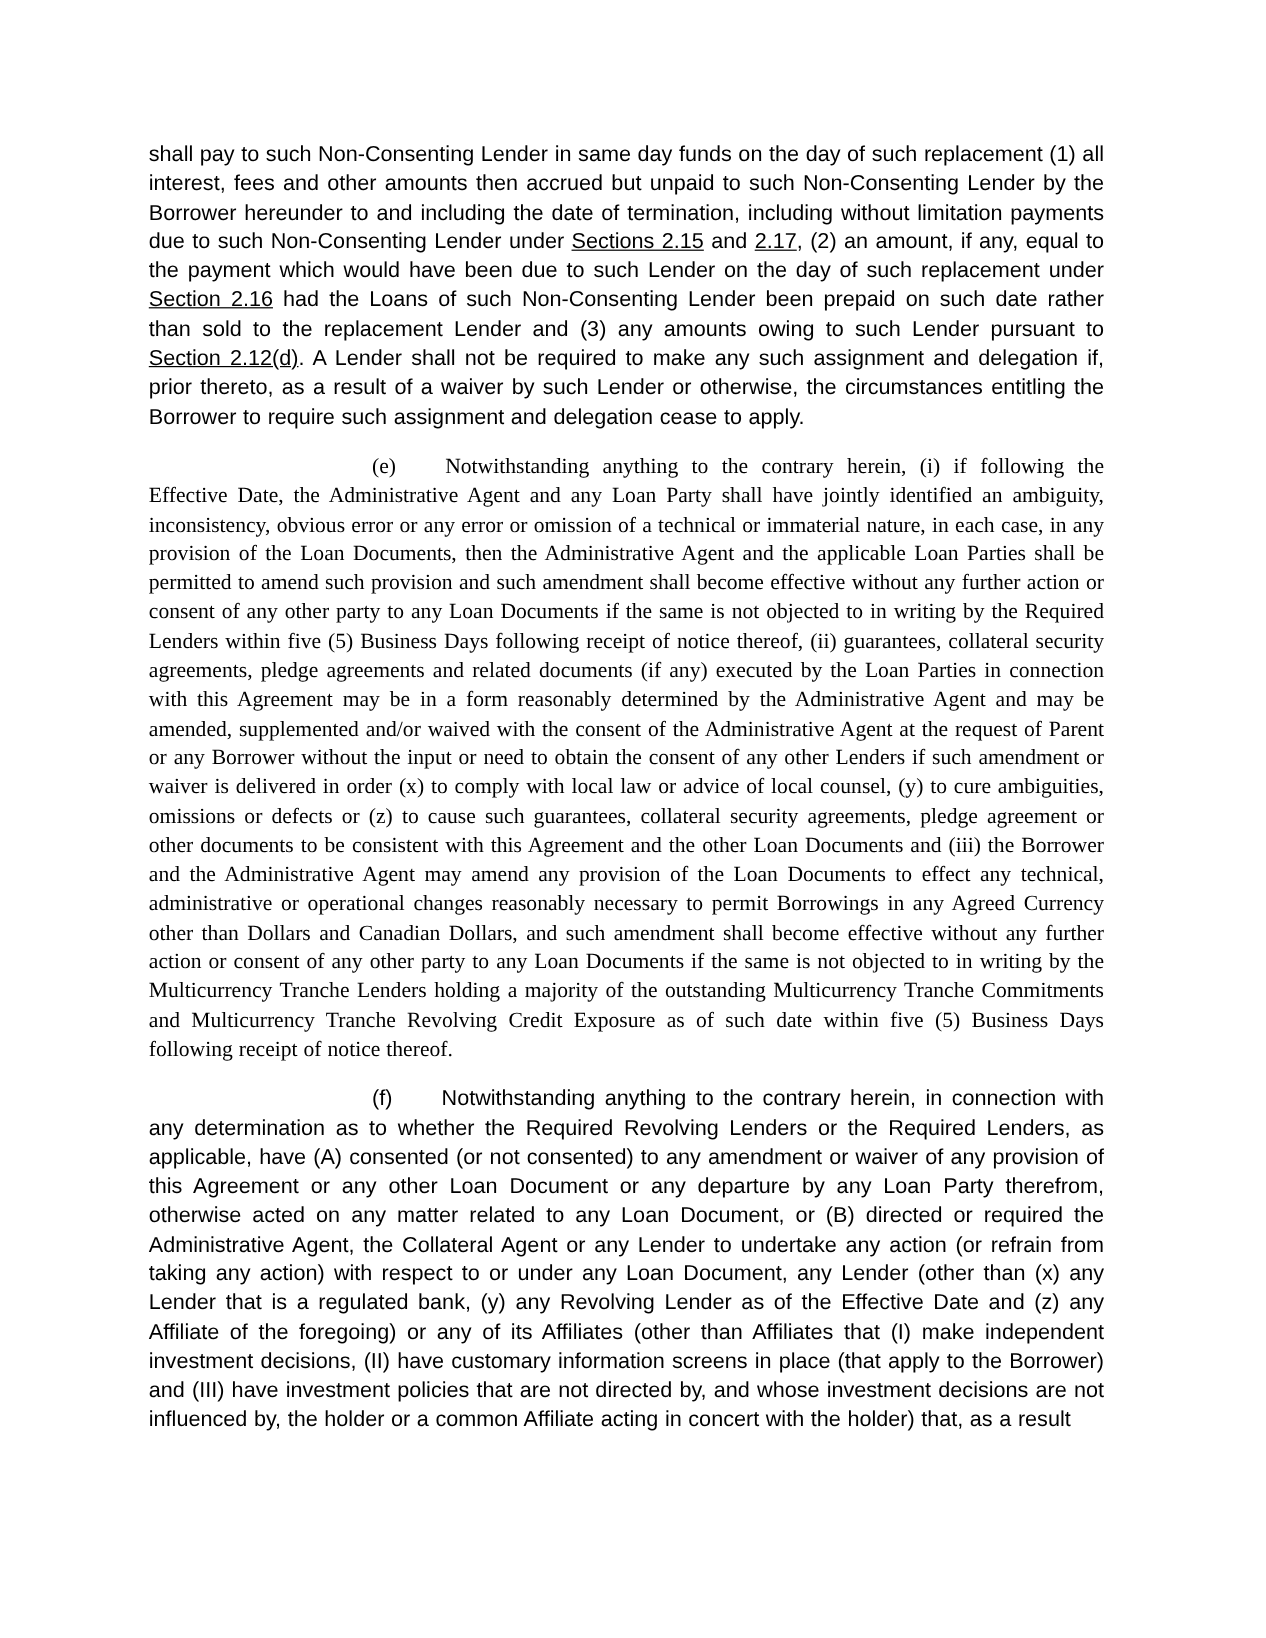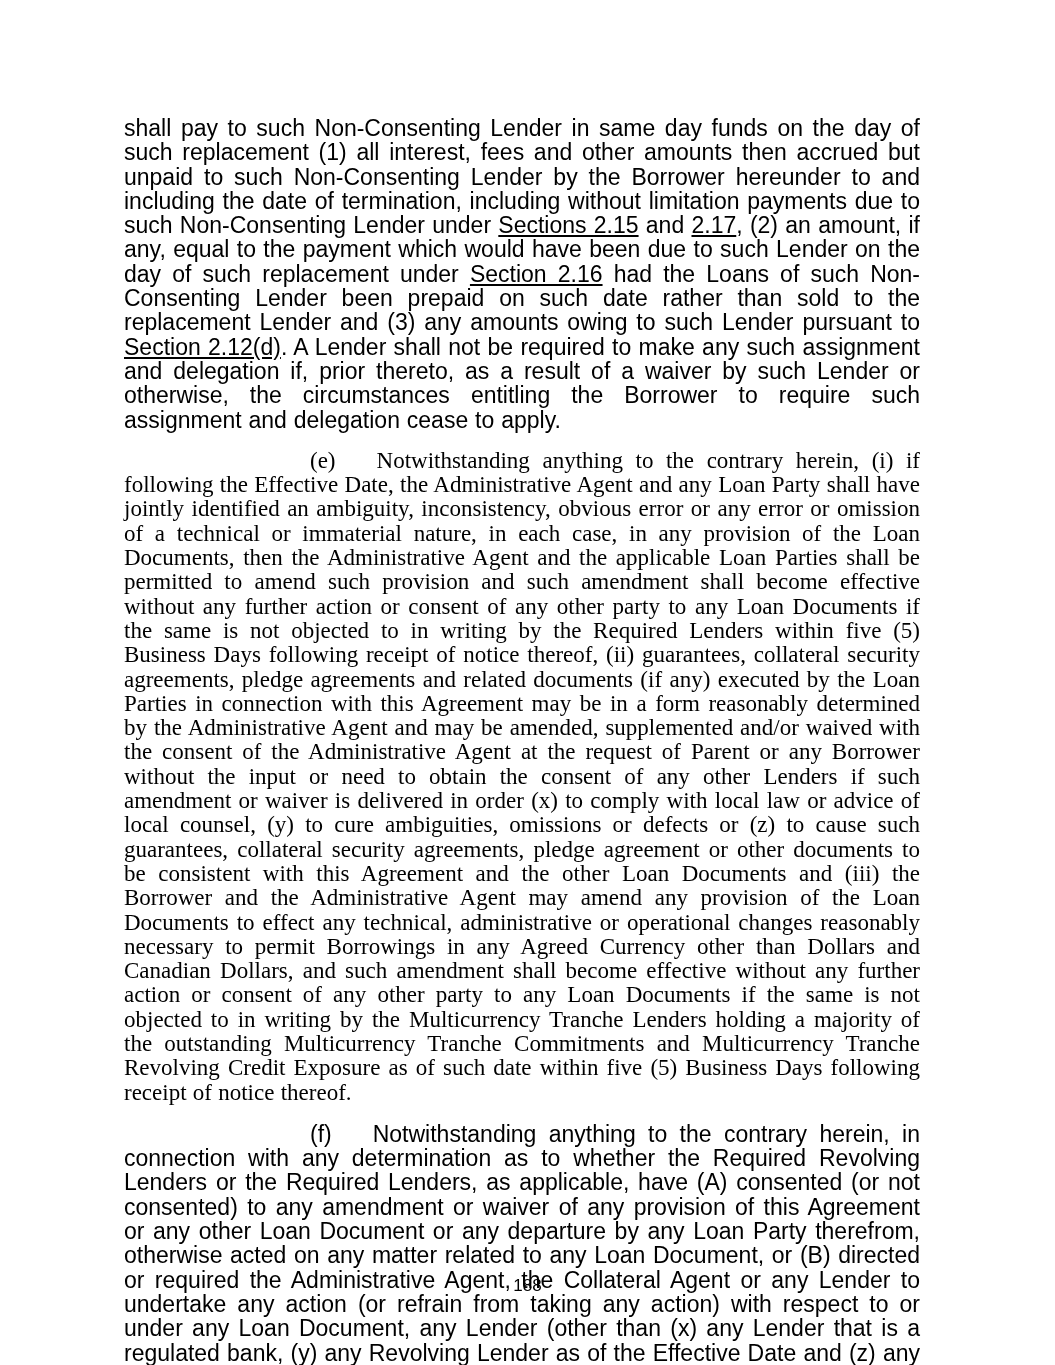--- a/index.html
+++ b/index.html
@@ -17,21 +17,21 @@
     overflow: hidden;
   }
   .content {
     position: absolute;
     left: 124px;
     top: 116px;
     width: 807px;
   }
   p.para {
     margin: 0 11px 17px 0;
-    font-size: 23px;
+    font-size: 18px;
     line-height: 24.3px;
     text-align: justify;
     word-spacing: 0.5px;
   }
   .para-indent {
     text-indent: 186px;
     font-family: Liberation Serif, serif;
   }
   .tab {
     display: inline-block;
@@ -57,14 +57,13 @@
   <div class="content">
 
     <p class="para"><span>shall pay to such Non-Consenting Lender in same day funds on the day of such replacement (1) all interest, fees and other amounts then accrued but unpaid to such Non-Consenting Lender by the Borrower hereunder to and including the date of termination, including without limitation payments due to such Non-Consenting Lender under </span><span class="sref">Sections 2.15</span><span> and </span><span class="sref">2.17</span><span>, (2) an amount, if any, equal to the payment which would have been due to such Lender on the day of such replacement under </span><span class="sref">Section 2.16</span><span> had the Loans of such Non-Consenting Lender been prepaid on such date rather than sold to the replacement Lender and (3) any amounts owing to such Lender pursuant to </span><span class="sref">Section 2.12(d)</span><span>. A Lender shall not be required to make any such assignment and delegation if, prior thereto, as a result of a waiver by such Lender or otherwise, the circumstances entitling the Borrower to require such assignment and delegation cease to apply.</span></p>
 
     <p class="para para-indent"><span>(e)</span><span class="tab"></span><span>Notwithstanding anything to the contrary herein, (i) if following the Effective Date, the Administrative Agent and any Loan Party shall have jointly identified an ambiguity, inconsistency, obvious error or any error or omission of a technical or immaterial nature, in each case, in any provision of the Loan Documents, then the Administrative Agent and the applicable Loan Parties shall be permitted to amend such provision and such amendment shall become effective without any further action or consent of any other party to any Loan Documents if the same is not objected to in writing by the Required Lenders within five (5) Business Days following receipt of notice thereof, (ii) guarantees, collateral security agreements, pledge agreements and related documents (if any) executed by the Loan Parties in connection with this Agreement may be in a form reasonably determined by the Administrative Agent and may be amended, supplemented and/or waived with the consent of the Administrative Agent at the request of Parent or any Borrower without the input or need to obtain the consent of any other Lenders if such amendment or waiver is delivered in order (x) to comply with local law or advice of local counsel, (y) to cure ambiguities, omissions or defects or (z) to cause such guarantees, collateral security agreements, pledge agreement or other documents to be consistent with this Agreement and the other Loan Documents and (iii) the Borrower and the Administrative Agent may amend any provision of the Loan Documents to effect any technical, administrative or operational changes reasonably necessary to permit Borrowings in any Agreed Currency other than Dollars and Canadian Dollars, and such amendment shall become effective without any further action or consent of any other party to any Loan Documents if the same is not objected to in writing by the Multicurrency Tranche Lenders holding a majority of the outstanding Multicurrency Tranche Commitments and Multicurrency Tranche Revolving Credit Exposure as of such date within five (5) Business Days following receipt of notice thereof.</span></p>
 
     <p class="para" style="margin-bottom:0;"><span class="para-indent-wrap" style="display:contents;"><span style="display:inline-block;width:186px;"></span><span>(f)</span><span class="tab"></span><span>Notwithstanding anything to the contrary herein, in connection with any determination as to whether the Required Revolving Lenders or the Required Lenders, as applicable, have (A) consented (or not consented) to any amendment or waiver of any provision of this Agreement or any other Loan Document or any departure by any Loan Party therefrom, otherwise acted on any matter related to any Loan Document, or (B) directed or required the Administrative Agent, the Collateral Agent or any Lender to undertake any action (or refrain from taking any action) with respect to or under any Loan Document, any Lender (other than (x) any Lender that is a regulated bank, (y) any Revolving Lender as of the Effective Date and (z) any Affiliate of the foregoing) or any of its Affiliates (other than Affiliates that (I) make independent investment decisions, (II) have customary information screens in place (that apply to the Borrower) and (III) have investment policies that are not directed by, and whose investment decisions are not influenced by, the holder or a common Affiliate acting in concert with the holder) that, as a result</span></span></p>
 
   </div>
 
-  <div class="page-number">188</div>
 </div>
 
 </body></html>

